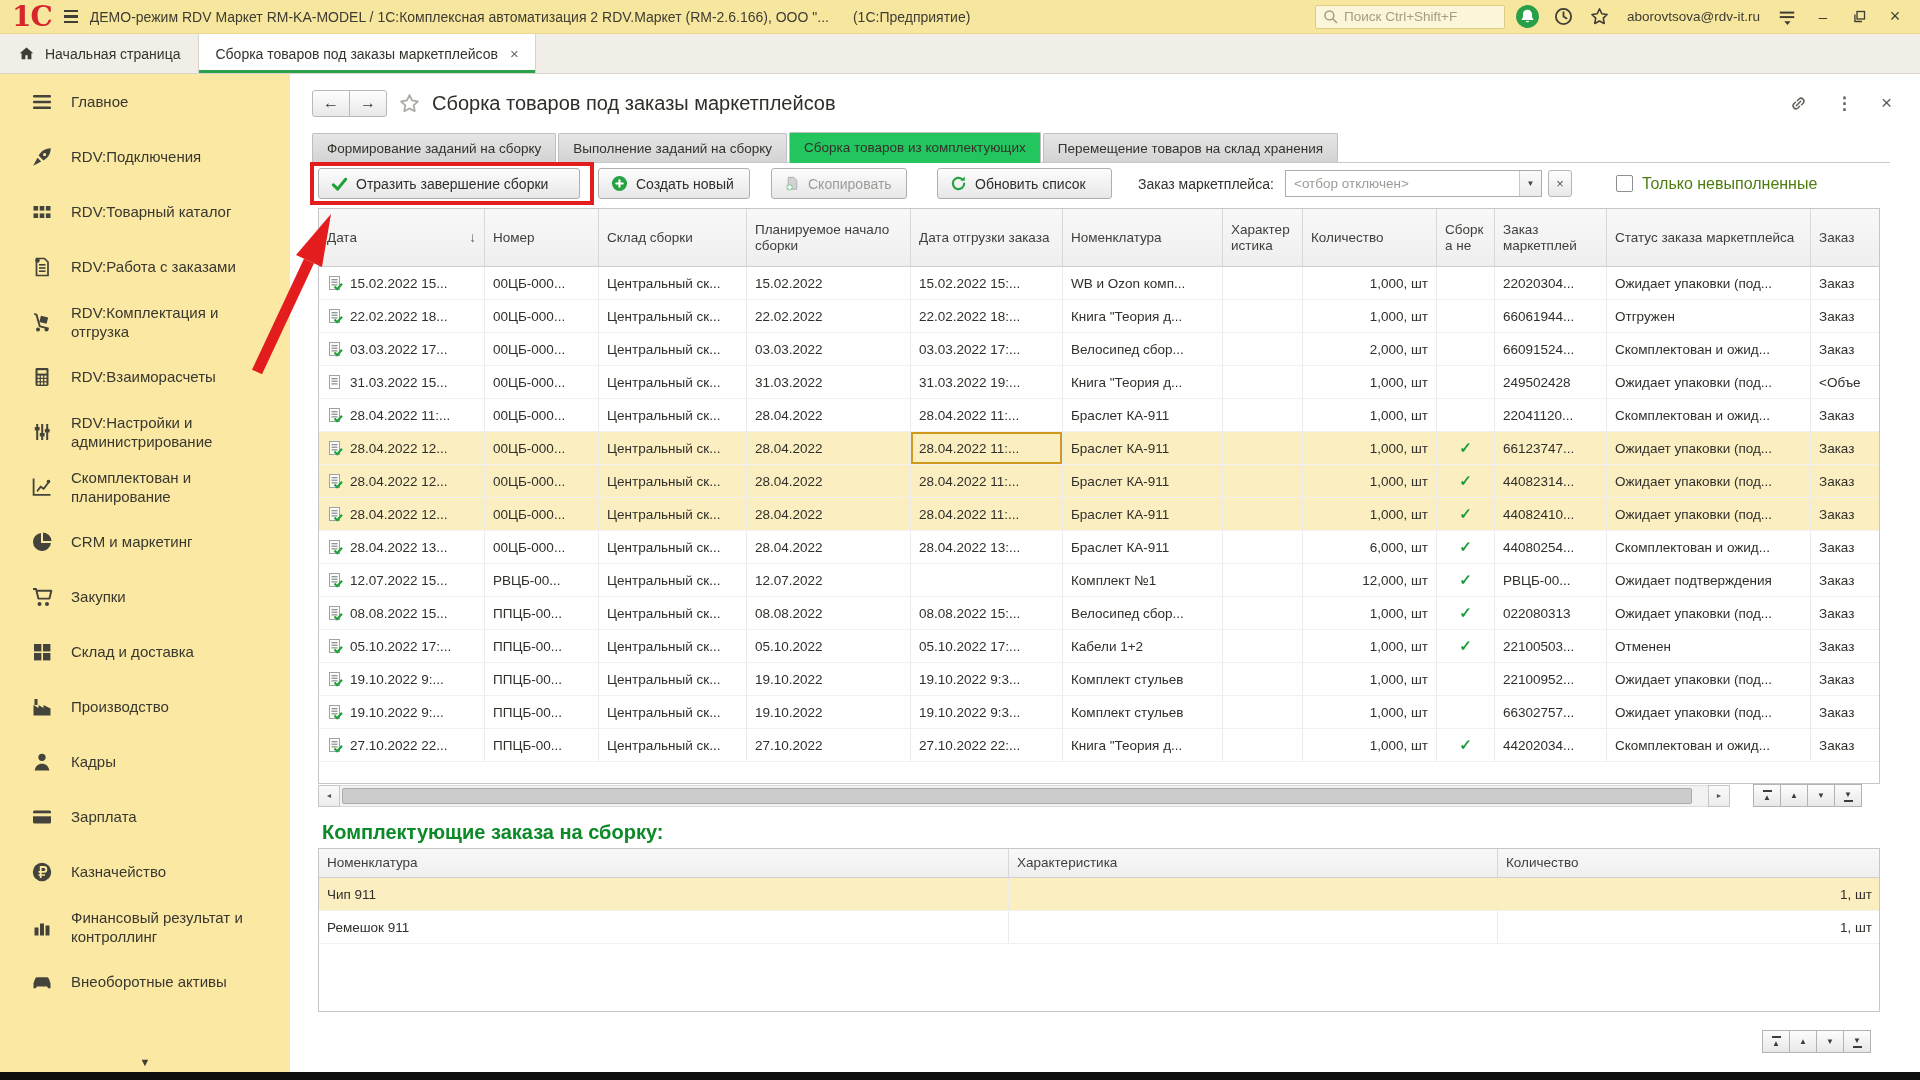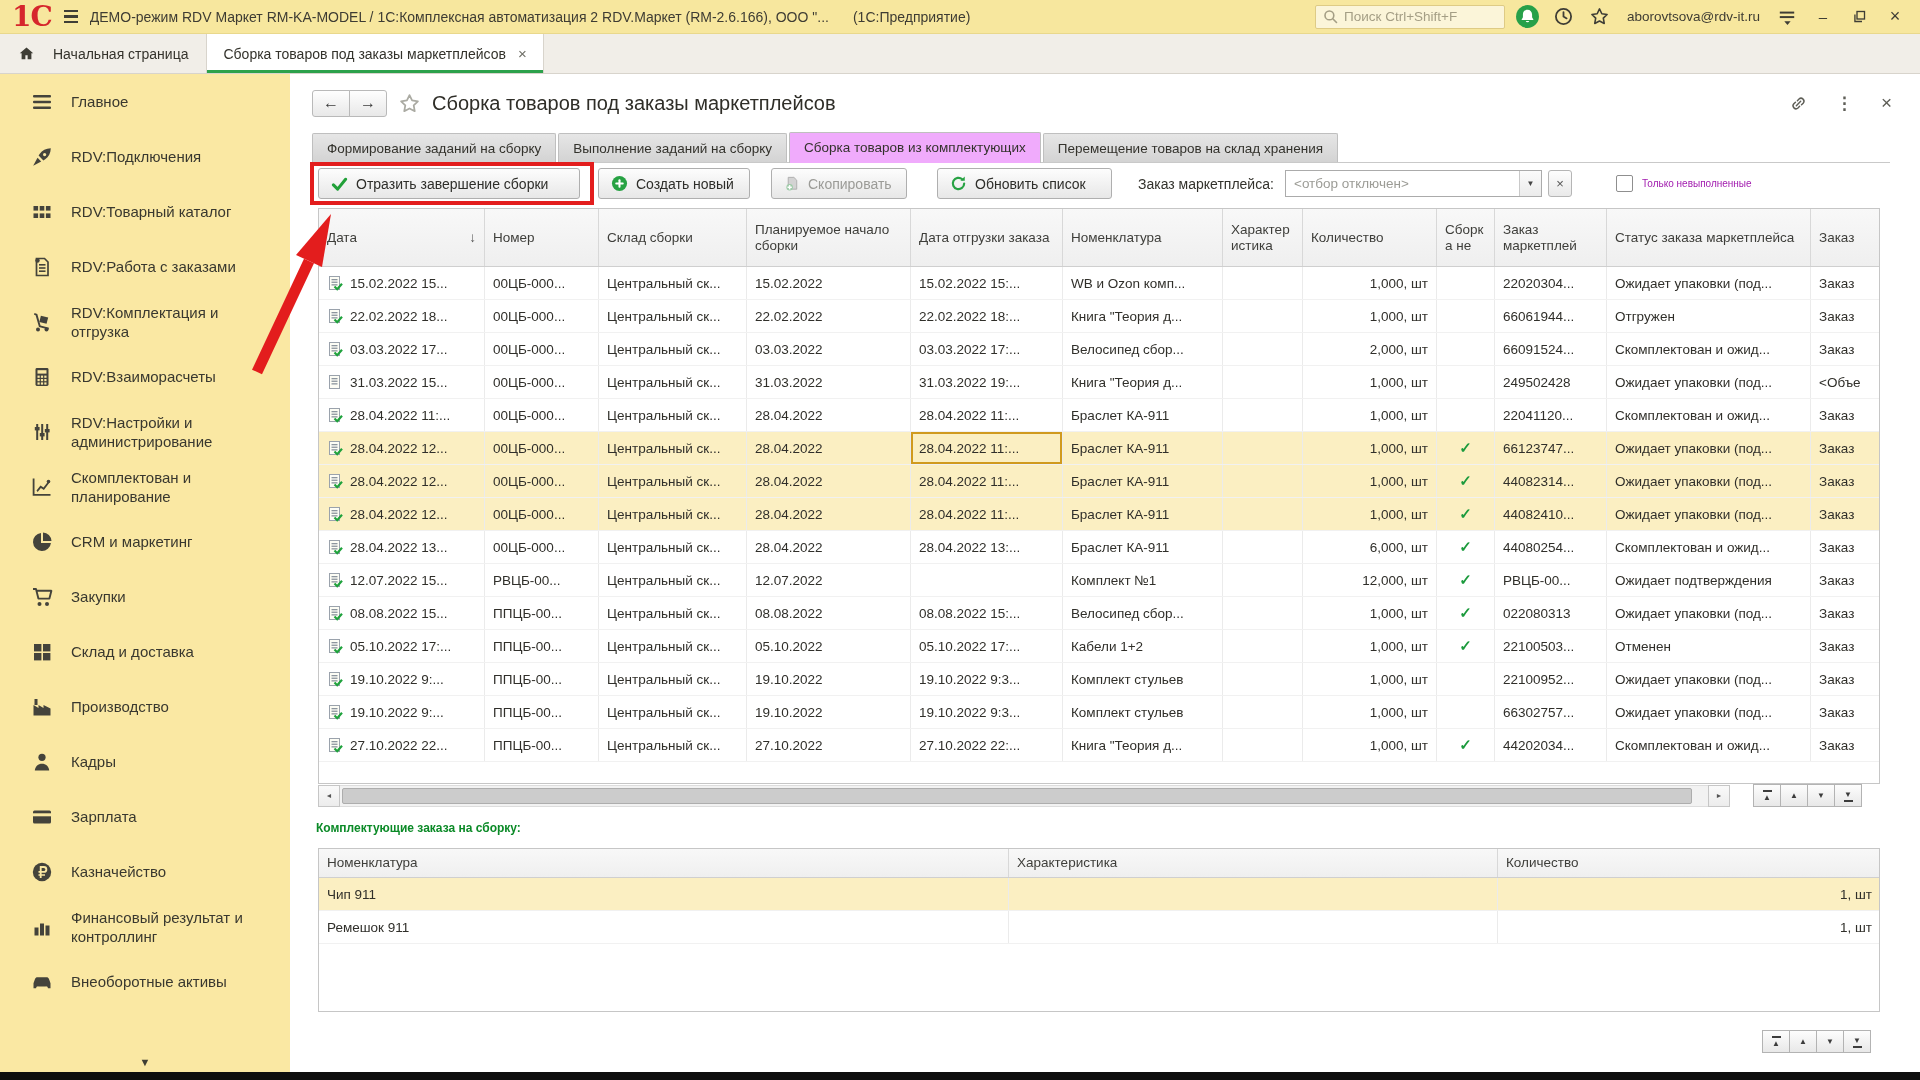--- a/index.html
+++ b/index.html
@@ -13,21 +13,21 @@
   .hamb i{height:2.4px;background:#3F3E36;display:block;}
   .wtitle{font-size:14px;color:#3E3C33;white-space:nowrap;overflow:hidden;flex-shrink:1;}
   .wsuffix{font-size:14px;color:#3E3C33;white-space:nowrap;margin-left:14px;}
   .searchbox{margin-left:auto;flex:none;width:190px;height:24px;background:#FBF5D9;border:1px solid #DECB85;border-radius:2px;display:flex;align-items:center;gap:6px;padding:0 7px;color:#A49E85;font-size:13.5px;}
   .tico{flex:none;display:grid;place-items:center;width:26px;height:26px;cursor:pointer;}
   .useremail{font-size:13.5px;color:#3E3C33;white-space:nowrap;margin:0 4px;}
   .winbtn{flex:none;width:26px;text-align:center;font-size:15px;color:#3F3E35;cursor:pointer;}
 
   
   .tabbar{position:absolute;left:0;top:34px;right:0;height:40px;background:#F1EEE8;border-bottom:1px solid #D8D4CC;display:flex;align-items:stretch;}
-  .home-tab{display:flex;align-items:center;gap:18px;padding:0 18px;font-size:14px;color:#35332C;cursor:pointer;}
+  .home-tab{display:flex;align-items:center;gap:10px;padding:0 18px;font-size:14px;color:#35332C;cursor:pointer;}
   .doc-tab{display:flex;align-items:center;gap:12px;padding:0 16px;font-size:14px;color:#33322B;background:#FFFFFF;border-left:1px solid #D8D4CC;border-right:1px solid #D8D4CC;position:relative;cursor:pointer;}
   .doc-tab::after{content:"";position:absolute;left:0;right:0;bottom:0;height:3px;background:#2CA14B;}
   .tab-close{color:#6E6E66;font-size:15px;}
 
   
   .sidebar{position:absolute;left:0;top:74px;width:290px;bottom:8px;background:#FAE8A3;overflow:hidden;}
   .side-item{display:flex;align-items:center;gap:17px;min-height:55px;padding:0 10px 0 30px;font-size:15px;line-height:19px;color:#39382F;cursor:pointer;}
   .side-item .ic{width:24px;height:24px;flex:none;}
   .side-more{position:absolute;left:0;right:0;bottom:4px;text-align:center;font-size:11px;color:#3F3E34;cursor:pointer;}
 
@@ -37,32 +37,32 @@
   .nav-btn{width:38px;height:27px;border:1px solid #B9B9B9;background:linear-gradient(#FEFEFE,#E8E8E8);display:grid;place-items:center;font-size:16px;color:#3A3A3A;cursor:pointer;}
   .nav-btn.first{border-radius:3px 0 0 3px;}
   .nav-btn.second{border-radius:0 3px 3px 0;margin-left:-1px;}
   .star-btn{margin:0 12px 0 12px;cursor:pointer;display:grid;place-items:center;}
   .page-title{font-size:20px;color:#2F2E28;white-space:nowrap;}
   .corner{margin-left:auto;display:flex;align-items:center;gap:28px;padding-right:28px;}
   .corner .ci{cursor:pointer;color:#5E5E57;font-size:17px;display:grid;place-items:center;}
 
   .inner-tabs{position:absolute;left:22px;top:57px;right:30px;height:32px;border-bottom:1px solid #C9C9C9;display:flex;align-items:flex-end;}
   .itab{flex:none;padding:7px 14px 6px;font-size:13.5px;color:#33322C;background:linear-gradient(#E6E6E6,#D3D3D3);border:1px solid #BFBFBF;border-bottom:none;border-radius:2px 2px 0 0;margin-right:2px;cursor:pointer;white-space:nowrap;}
-  .itab.active{background:#f0abfc;margin-bottom:-1px;padding-bottom:8px;}
+  .itab.active{background:#22c55e;margin-bottom:-1px;padding-bottom:8px;}
 
   
   .tb{position:absolute;height:31px;top:94px;border:1px solid #AFAFAF;border-radius:3px;background:linear-gradient(#FDFDFD,#E7E7E7);display:flex;align-items:center;gap:8px;padding:0 12px;font-size:14px;color:#2E2E2A;cursor:pointer;white-space:nowrap;}
   .tb.disabled{color:#9B9B97;cursor:default;}
   .tlabel{position:absolute;top:94px;height:31px;display:flex;align-items:center;font-size:14px;color:#33322C;}
   .combo{position:absolute;top:96px;left:995px;width:257px;height:27px;border:1px solid #ABABAB;background:#fff;display:flex;align-items:center;}
   .combo .val{flex:1;padding:0 8px;font-size:13.5px;color:#9C9C96;white-space:nowrap;overflow:hidden;}
   .combo .dd{flex:none;width:22px;height:100%;border-left:1px solid #C9C9C9;display:grid;place-items:center;font-size:8px;color:#444;cursor:pointer;background:linear-gradient(#FBFBFB,#EBEBEB);}
   .combo-x{position:absolute;top:96px;left:1258px;width:24px;height:27px;border:1px solid #B5B5B5;border-radius:3px;background:linear-gradient(#FDFDFD,#E9E9E9);display:grid;place-items:center;font-size:13px;color:#555;cursor:pointer;}
   .chkbox{position:absolute;top:101px;left:1326px;width:17px;height:17px;border:1px solid #8F8F8F;border-radius:2px;background:#fff;cursor:pointer;}
-  .chklabel{position:absolute;top:94px;left:1352px;height:31px;display:flex;align-items:center;font-size:10px;color:#a21caf;cursor:pointer;}
+  .chklabel{position:absolute;top:94px;left:1352px;height:31px;display:flex;align-items:center;font-size:16px;color:#4d7c0f;cursor:pointer;}
 
   
   .grid{position:absolute;border:1px solid #C6C6C6;background:#fff;overflow:hidden;}
   .ghead{display:flex;background:linear-gradient(#F8F8F8,#EFEFEF);border-bottom:1px solid #CFCFCF;}
   .hcell{flex:none;display:flex;align-items:center;padding:3px 8px;font-size:13.5px;color:#3E3E3A;border-right:1px solid #D8D8D8;overflow:hidden;line-height:16px;cursor:pointer;}
   .hcell.wrap{white-space:normal;word-break:break-word;}
   .grow{display:flex;height:33px;border-bottom:1px solid #F1F1F1;background:#fff;cursor:pointer;}
   .grow.sel{background:#FBEFC2;}
   .gcell{flex:none;display:flex;align-items:center;height:100%;padding:0 8px;font-size:13.5px;color:#302F2A;border-right:1px solid #EBEBEB;overflow:hidden;white-space:nowrap;}
   .gcell.right{justify-content:flex-end;}
@@ -73,21 +73,21 @@
 
   
   .hscroll{position:absolute;left:28px;top:710px;height:23px;display:flex;align-items:center;}
   .sarrow{width:22px;height:22px;border:1px solid #C6C6C6;background:linear-gradient(#FAFAFA,#ECECEC);display:grid;place-items:center;font-size:7px;color:#555;cursor:pointer;}
   .strack{width:1368px;height:22px;background:#F2F2F2;border-top:1px solid #DDD;border-bottom:1px solid #DDD;position:relative;}
   .sthumb{position:absolute;left:2px;top:2px;height:16px;width:1350px;background:#CCCCCC;border:1px solid #ADADAD;border-radius:2px;cursor:grab;}
   .navgrp{display:flex;}
   .nbtn{width:28px;height:23px;border:1px solid #B3B3B3;background:linear-gradient(#FDFDFD,#E8E8E8);display:flex;flex-direction:column;align-items:center;justify-content:center;gap:1px;font-size:8px;color:#3C3C3C;cursor:pointer;margin-left:-1px;}
   .nbtn b{display:block;width:9px;height:2px;background:#3C3C3C;}
 
-  .bottom-label{position:absolute;left:26px;top:747px;font-size:12px;font-weight:bold;color:#0B8A27;}
+  .bottom-label{position:absolute;left:32px;top:747px;font-size:20px;font-weight:bold;color:#0B8A27;}
   .botnav{position:absolute;left:1473px;top:956px;}
 
   
   .anno-box{position:absolute;left:310px;top:162px;width:284px;height:43px;border:4px solid #E31D1D;z-index:60;pointer-events:none;}
   .anno-arrow{position:absolute;left:0;top:0;z-index:70;pointer-events:none;}
 
   .bottom-strip{position:absolute;left:0;right:0;bottom:0;height:8px;background:#0E0E0E;z-index:80;}
   svg{display:block;}
 </style>
 </head>

